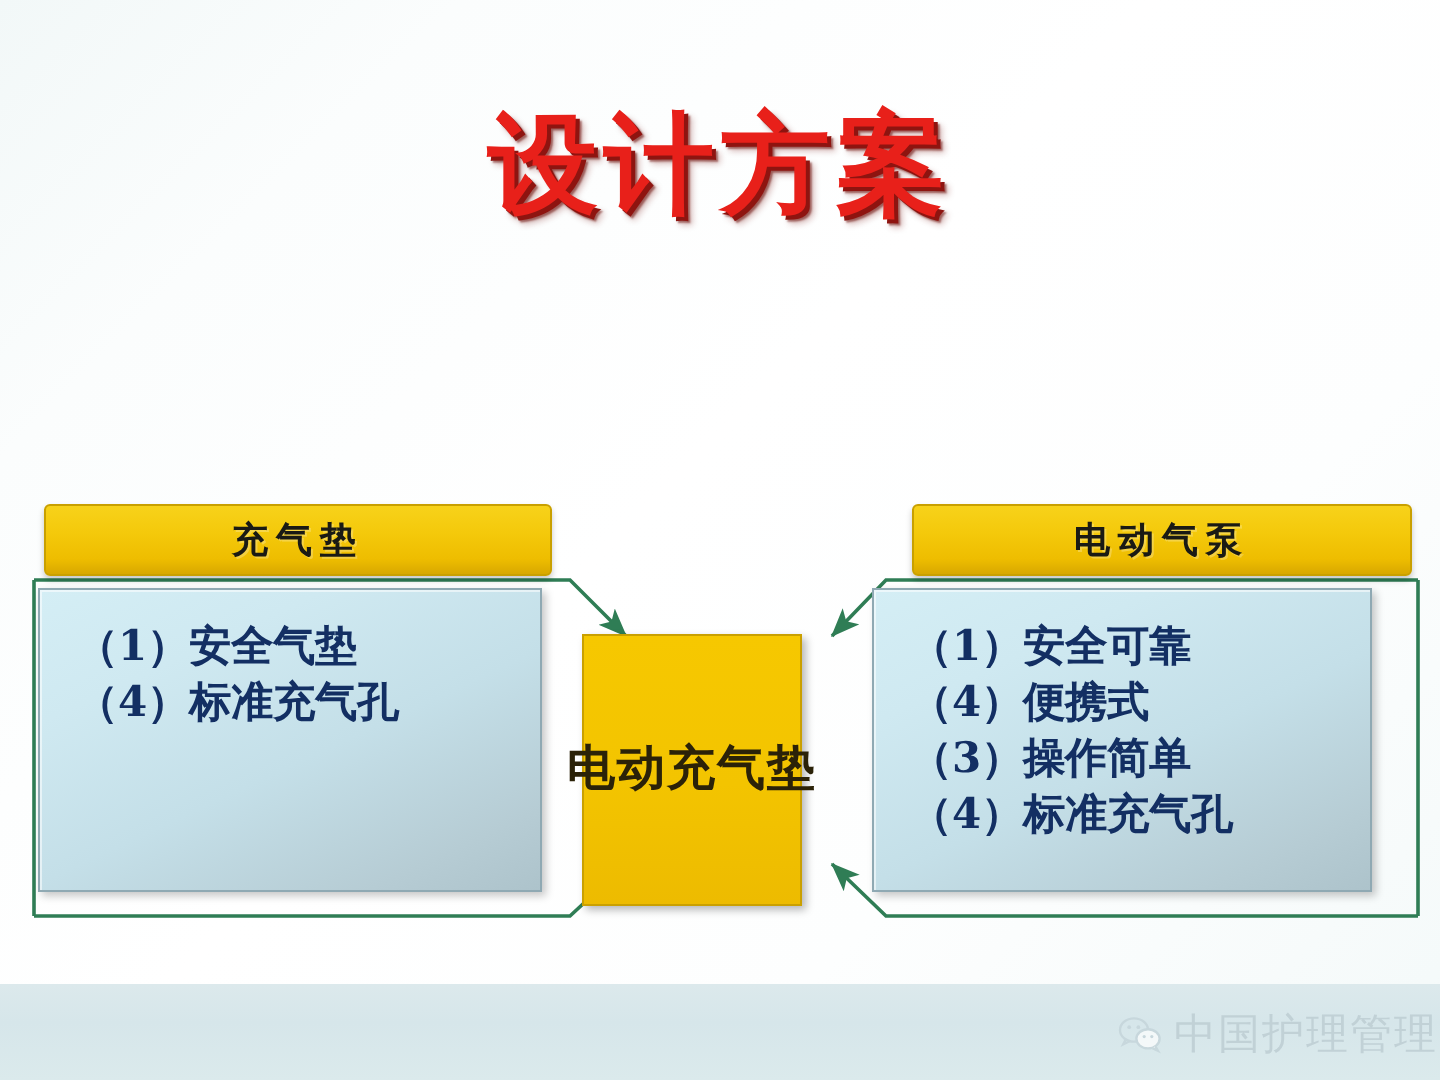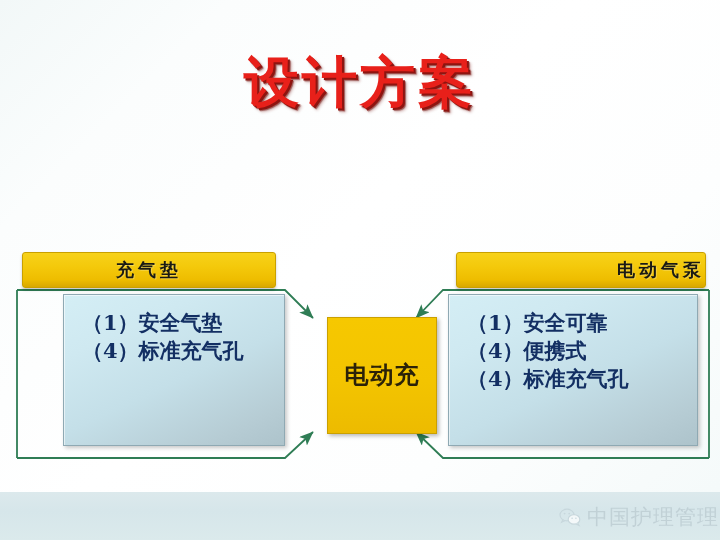--- a/index.html
+++ b/index.html
@@ -66,51 +66,51 @@
   .hdr-label {
     font-family: "DejaVu Sans", "Liberation Sans", sans-serif;
     font-size: 18px;
     font-weight: bold;
     color: #1a1a14;
     letter-spacing: 4px;
     text-shadow: 1px 1px 0 rgba(255,255,255,0.25);
     white-space: nowrap;
   }
   #hdr-left  { left: 22px;  top: 252px; width: 252px; }
-  #hdr-right { left: 456px; top: 252px; width: 248px; justify-content: flex-end; }
+  #hdr-right { left: 456px; top: 252px; width: 248px; }
 
   
   .panel {
     position: absolute;
     background: linear-gradient(155deg, #d4eef5 0%, #cfe9f1 25%, #c4dfe8 55%, #b6ccd4 85%, #adc3cb 100%);
     border: 1px solid #8fa9b3;
     box-shadow: 2px 2px 4px rgba(0,0,0,0.22), inset 1px 1px 0 rgba(255,255,255,0.55);
     padding: 14px 0 12px 18px;
     box-sizing: border-box;
   }
-  #panel-left  { left: 19px;  top: 294px; width: 222px; height: 152px; margin-left: 44px; }
-  #panel-right { left: 448px; top: 294px; width: 250px; height: 152px; }
+  #panel-left  { left: 19px;  top: 294px; width: 252px; height: 152px; }
+  #panel-right { left: 436px; top: 294px; width: 250px; height: 152px; }
 
   .item {
     font-family: "DejaVu Serif", "Liberation Serif", serif;
     font-size: 21px;
     font-weight: bold;
     color: #132f63;
     line-height: 1.33;
     white-space: nowrap;
     letter-spacing: 0px;
   }
 
   
   #center-box {
     position: absolute;
-    left: 327px;
+    left: 291px;
     top: 317px;
     width: 110px;
-    height: 117px;
+    height: 136px;
     background: linear-gradient(180deg, #f6c800 0%, #f3c400 55%, #edbb00 100%);
     border: 1px solid #caa000;
     box-shadow: 2px 2px 4px rgba(0,0,0,0.28);
     display: flex;
     flex-direction: row;
     align-items: center;
     justify-content: center;
     box-sizing: border-box;
   }
   .center-line {
@@ -182,25 +182,27 @@
     <div class="item">（4）标准充气孔</div>
   </div>
 
   <div class="hdr" id="hdr-right">
     <span class="hdr-label">电动气泵</span>
   </div>
 
   <div class="panel" id="panel-right">
     <div class="item">（1）安全可靠</div>
     <div class="item">（4）便携式</div>
+    <div class="item">（3）操作简单</div>
     <div class="item">（4）标准充气孔</div>
   </div>
 
   <div id="center-box">
     <span class="center-line">电动充</span>
+    <span class="center-line">气垫</span>
   </div>
 
   <div id="bottom-band"></div>
   <div id="watermark">
     <svg id="wechat-icon" width="22" height="20" viewBox="0 0 22 20">
       <ellipse cx="8" cy="8" rx="7" ry="5.8" fill="none" stroke="#c2d2d8" stroke-width="1.2"></ellipse>
       <path d="M4,12.4 L2.6,15.2 L5.8,13.6" fill="none" stroke="#c2d2d8" stroke-width="1.2"></path>
       <circle cx="5.6" cy="6.6" r="0.95" fill="#c2d2d8"></circle>
       <circle cx="10.2" cy="6.6" r="0.95" fill="#c2d2d8"></circle>
       <ellipse cx="15" cy="12.4" rx="5.8" ry="4.8" fill="#ffffff" stroke="#c2d2d8" stroke-width="1.2"></ellipse>

